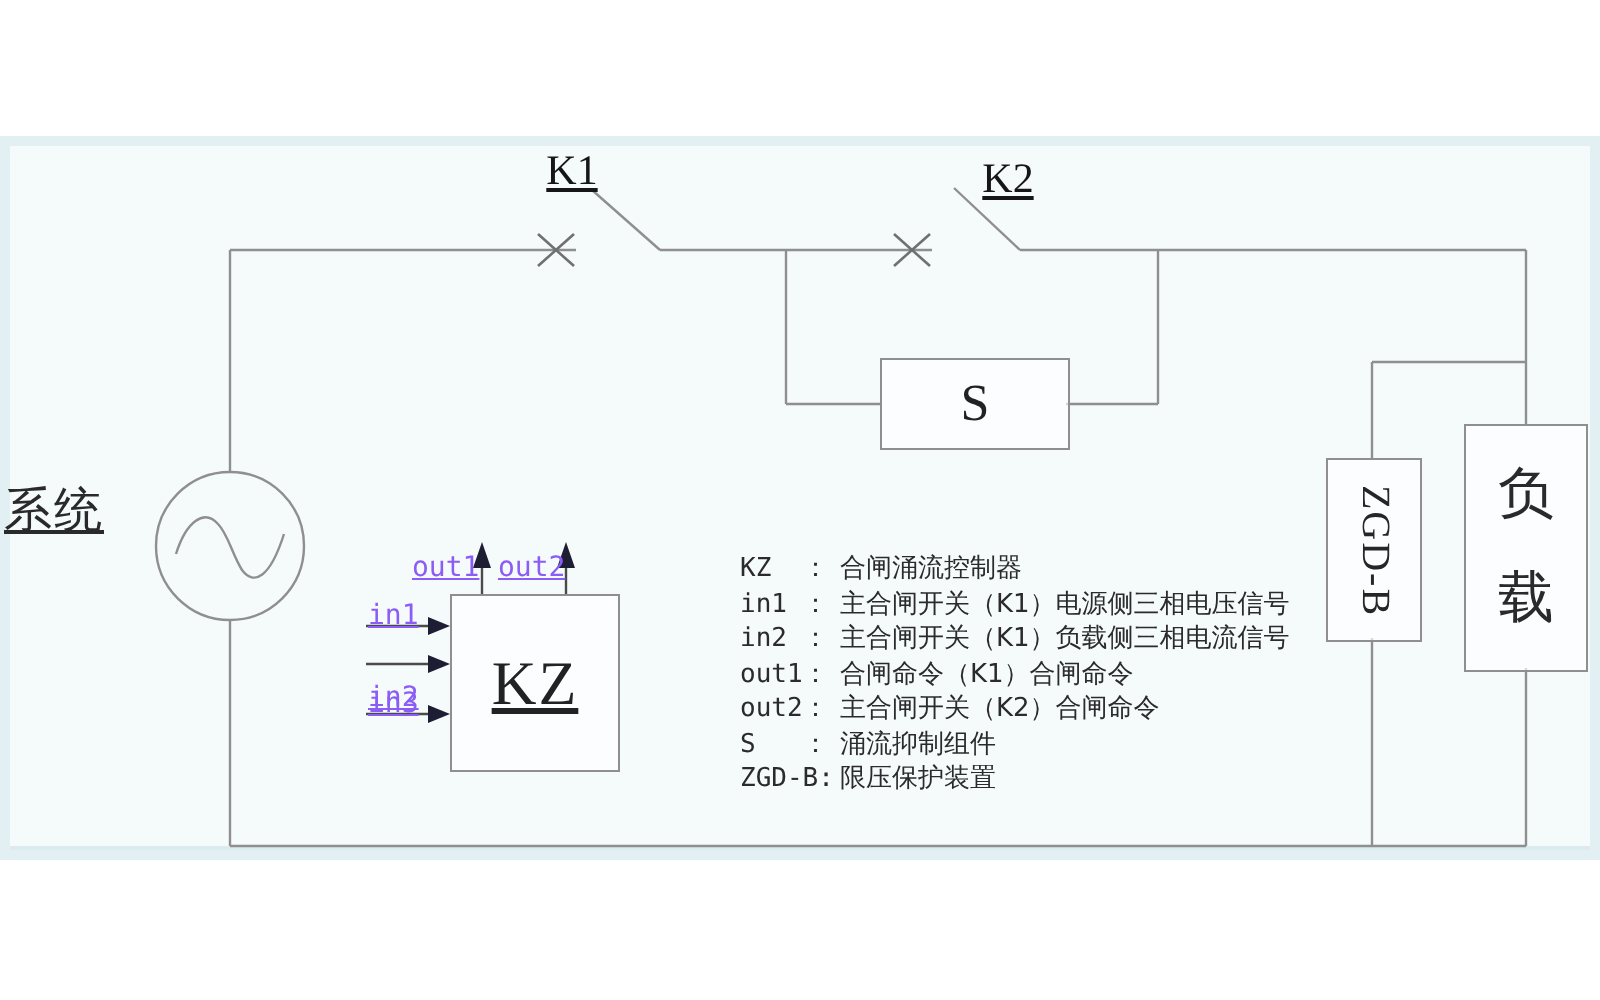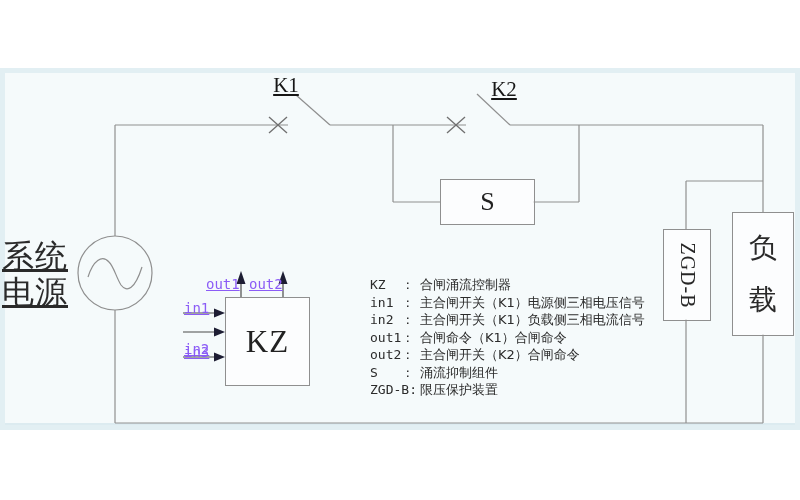--- a/index.html
+++ b/index.html
@@ -13,29 +13,29 @@
     background:#f5fafb;
     box-shadow: inset 0 0 0 5px #e2eff3, inset 0 -7px 0 #dcebf0;
   }
   svg.wires{position:absolute; left:0; top:0; width:800px; height:500px;}
   .lbl{position:absolute; color:#1f1f1f; white-space:nowrap;text-decoration:underline;}
   .serif{font-family:"Liberation Serif","DejaVu Serif",serif;}
   .mono{font-family:"DejaVu Sans Mono","Liberation Mono",monospace;}
   .k-label{font-size:21px; width:36px; text-align:center; color:#161616;}
   .sys-power{
     left:2px; top:238px; width:64px; 
-    font-size:32px; line-height:36px; color:#2a2a2a; letter-spacing:1px;
+    font-size:24px; line-height:36px; color:#2a2a2a; letter-spacing:1px;
     font-family:"Liberation Serif","DejaVu Serif",serif;
   }
   .boxc{
     position:absolute; border:1px solid #8f8f8f; background:rgba(255,255,255,0.65);
     display:flex; align-items:center; justify-content:center; color:#222;
   }
   .box-s{left:440px; top:179px; width:93px; height:44px; font-size:26px;}
-  .box-kz{left:225px; top:297px; width:83px; height:87px; font-size:31px; letter-spacing:1px;}
+  .box-kz{left:225px; top:297px; width:83px; height:87px; font-size:31px; letter-spacing:1px;text-decoration:underline;}
   .box-zgdb{left:663px; top:229px; width:46px; height:90px;}
   .box-zgdb .rot{transform:rotate(90deg); font-size:20px; letter-spacing:1px; white-space:nowrap; color:#262626;}
   .box-load{left:732px; top:212px; width:60px; height:122px; flex-direction:column; font-size:28px; line-height:52px; color:#2a2a2a;}
   .port{font-size:14px; color:#8b5cf6;}
   .legend{
     position:absolute; left:360px; top:276px;
     font-size:13px; line-height:17.5px; color:#2b2b2b;
   }
   .lrow{white-space:pre;}
   .lterm{display:inline-block; width:50px; white-space:pre; font-family:"DejaVu Sans Mono","Liberation Mono",monospace;padding-left:10px;}
@@ -113,21 +113,20 @@
         <polygon points="283,271 278.5,284 287.5,284"></polygon>
       </g>
     </g>
   </svg>
 
   <div class="lbl serif k-label" style="left:268px; top:73px;">K1</div>
   <div class="lbl serif k-label" style="left:446px; top:77px;margin-left:40px;">K2</div>
 
   <div class="lbl sys-power">
     <div>系统</div>
-    <div>电源</div>
   </div>
 
   <div class="boxc box-s serif">
     <span>S</span>
   </div>
 
   <div class="boxc box-kz serif">
     <span>KZ</span>
   </div>
 

